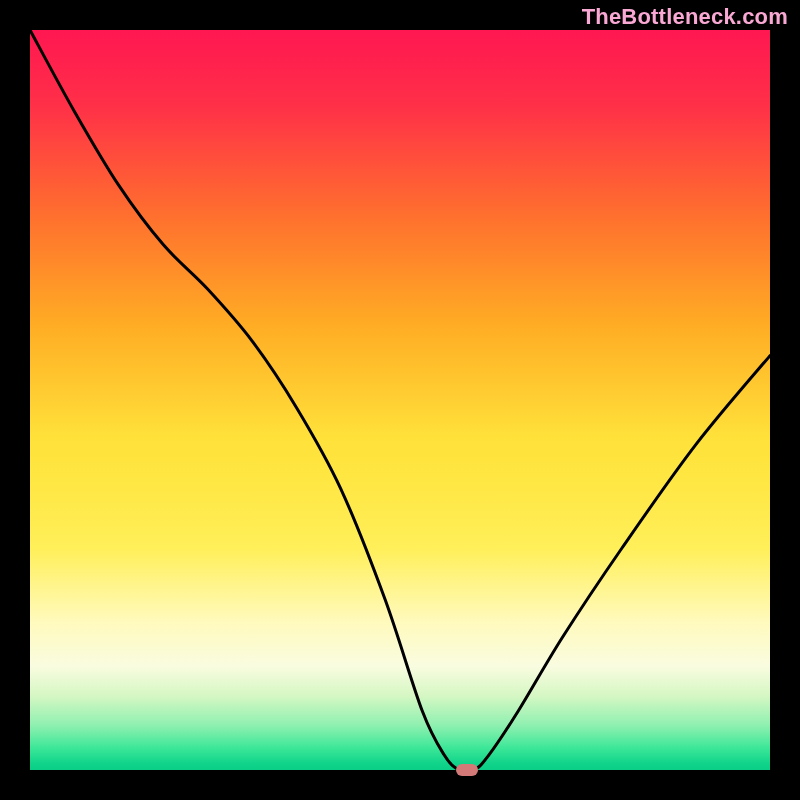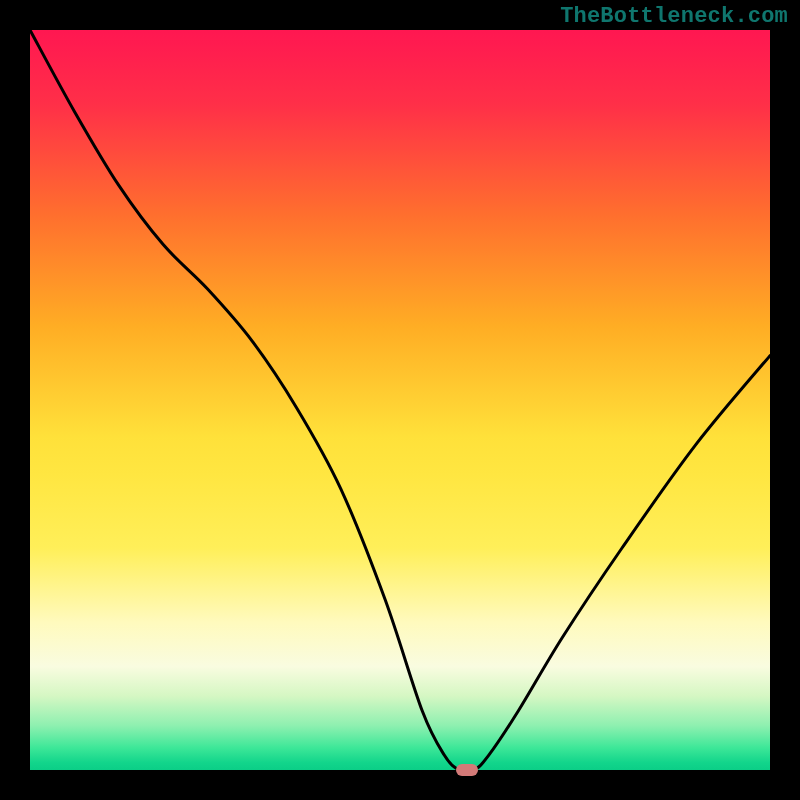--- a/index.html
+++ b/index.html
@@ -45,24 +45,24 @@
     width: 22px;
     height: 12px;
     background: #d37a78;
     border-radius: 6px;
     transform: translate(-50%, -50%);
   }
   .watermark {
     position: absolute;
     top: 4px;
     right: 12px;
-    font-family: Liberation Mono, monospace;
+    font-family: Liberation Sans, sans-serif;
     font-size: 22px;
     font-weight: 600;
-    color: #0f766e;
+    color: #f9a8d4;
     letter-spacing: 0.2px;
   }
 </style>
 </head>
 <body>
 
 <div class="chart-container">
   <div class="watermark">TheBottleneck.com</div>
   <div class="plot-area">
     <svg class="curve" viewBox="0 0 740 740" preserveAspectRatio="none">

